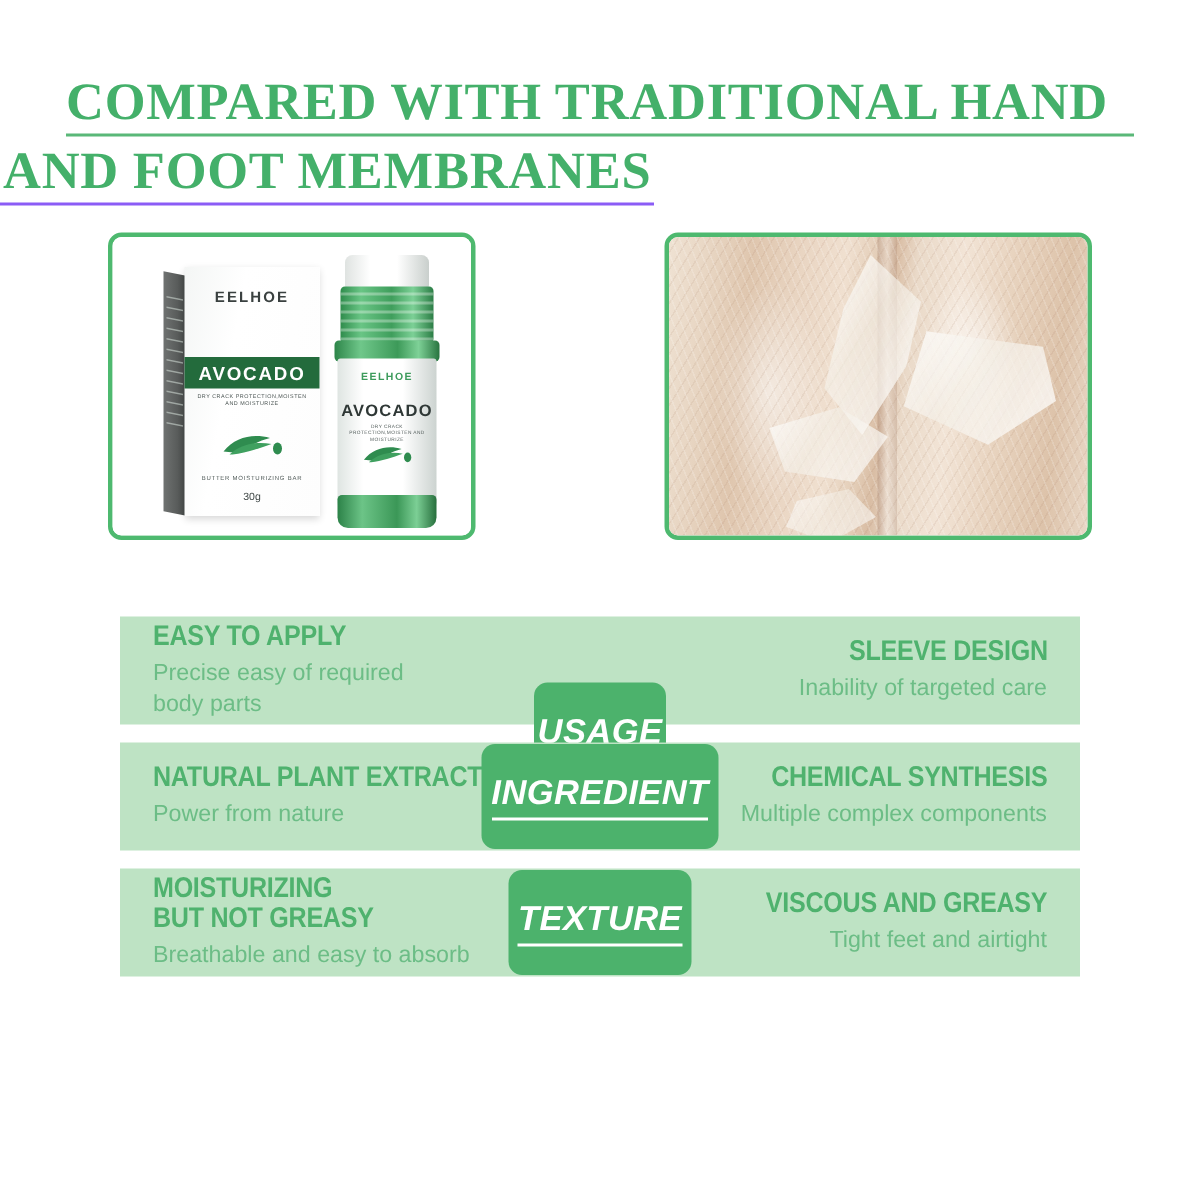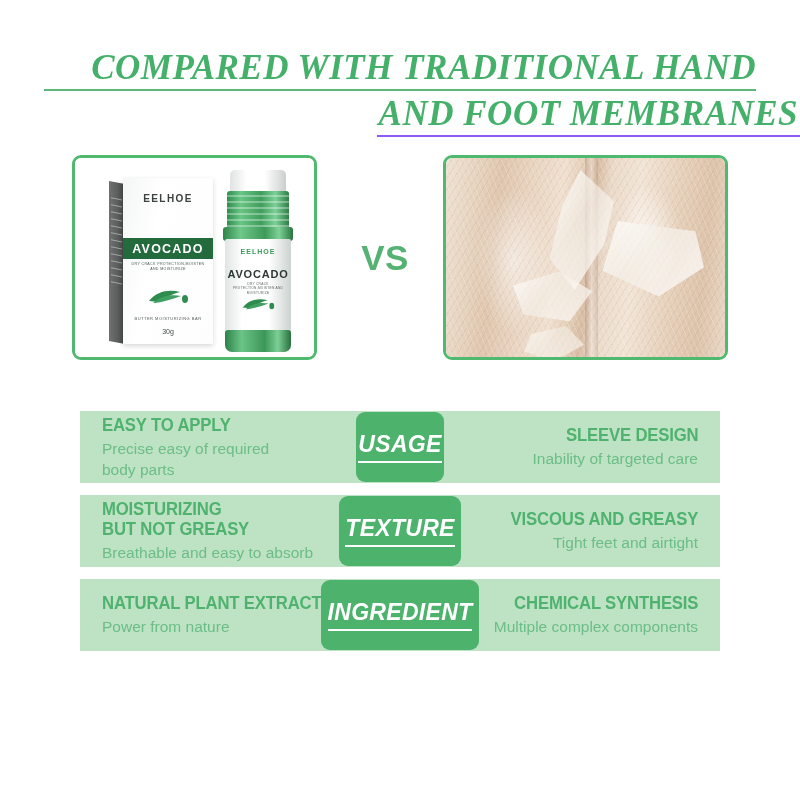--- a/index.html
+++ b/index.html
@@ -21,22 +21,21 @@
     height: 800px;
     background: #ffffff;
   }
 
   
   .title-block {
     position: absolute;
     left: 0;
     top: 48px;
     width: 800px;
-    text-align: right;
-    font-style: italic;
+    text-align: left;
   }
   .title-line {
     display: block;
     font-family: "Liberation Serif", "DejaVu Serif", serif;
     font-weight: bold;
     font-size: 35px;
     letter-spacing: 0.5px;
     line-height: 39px;
     color: #44b06a;
     white-space: nowrap;
@@ -394,21 +393,21 @@
     font-family: "Liberation Sans", sans-serif;
     font-style: italic;
     font-weight: bold;
     font-size: 23px;
     letter-spacing: .3px;
     color: #ffffff;
     border-bottom: 2px solid #ffffff;
     padding-bottom: 3px;
     white-space: nowrap;
   }
-  .badge-usage      { width: 88px;  height: 70px; }
+  .badge-usage      { width: 88px;  height: 70px; margin-top: 43px; }
   .badge-ingredient { width: 158px; height: 70px; }
   .badge-texture    { width: 122px; height: 70px; }
 </style>
 </head>
 <body>
 
 <div class="page">
 
   <div class="title-block">
     <span class="title-line title-line-1">COMPARED WITH TRADITIONAL HAND</span>
@@ -479,21 +478,20 @@
               <path d="M2 13 C10 3, 22 1, 33 4 C25 6, 18 10, 12 14 Z" fill="#2f8c4f"></path>
               <path d="M6 15 C14 8, 24 6, 34 8 C26 11, 16 14, 8 15 Z" fill="#3fa05f"></path>
               <ellipse cx="38" cy="11" rx="3" ry="4" fill="#2f8c4f"></ellipse>
             </svg>
           </div>
         </div>
 
       </div>
     </div>
 
-    <div class="vs-badge">VS</div>
 
     <div class="frame frame-right">
       <div class="foot-photo">
         <div class="skin-tex"></div>
         <div class="heel-split"></div>
         <div class="peel peel-a"></div>
         <div class="peel peel-b"></div>
         <div class="peel peel-c"></div>
         <div class="peel peel-d"></div>
       </div>
@@ -513,42 +511,42 @@
         <span class="badge-label">USAGE</span>
       </div>
       <div class="col col-right">
         <div class="col-head">SLEEVE DESIGN</div>
         <div class="col-sub">Inability of targeted care</div>
       </div>
     </div>
 
     <div class="row">
       <div class="col col-left">
+        <div class="col-head">NATURAL PLANT EXTRACT</div>
+        <div class="col-sub">Power from nature</div>
+      </div>
+      <div class="badge badge-ingredient">
+        <span class="badge-label">INGREDIENT</span>
+      </div>
+      <div class="col col-right">
+        <div class="col-head">CHEMICAL SYNTHESIS</div>
+        <div class="col-sub">Multiple complex components</div>
+      </div>
+    </div>
+
+    <div class="row">
+      <div class="col col-left">
         <div class="col-head">MOISTURIZING
 BUT NOT GREASY</div>
         <div class="col-sub">Breathable and easy to absorb</div>
       </div>
       <div class="badge badge-texture">
         <span class="badge-label">TEXTURE</span>
       </div>
       <div class="col col-right">
         <div class="col-head">VISCOUS AND GREASY</div>
         <div class="col-sub">Tight feet and airtight</div>
       </div>
     </div>
 
-    <div class="row">
-      <div class="col col-left">
-        <div class="col-head">NATURAL PLANT EXTRACT</div>
-        <div class="col-sub">Power from nature</div>
-      </div>
-      <div class="badge badge-ingredient">
-        <span class="badge-label">INGREDIENT</span>
-      </div>
-      <div class="col col-right">
-        <div class="col-head">CHEMICAL SYNTHESIS</div>
-        <div class="col-sub">Multiple complex components</div>
-      </div>
-    </div>
-
   </div>
 
 </div>
 
 </body></html>

